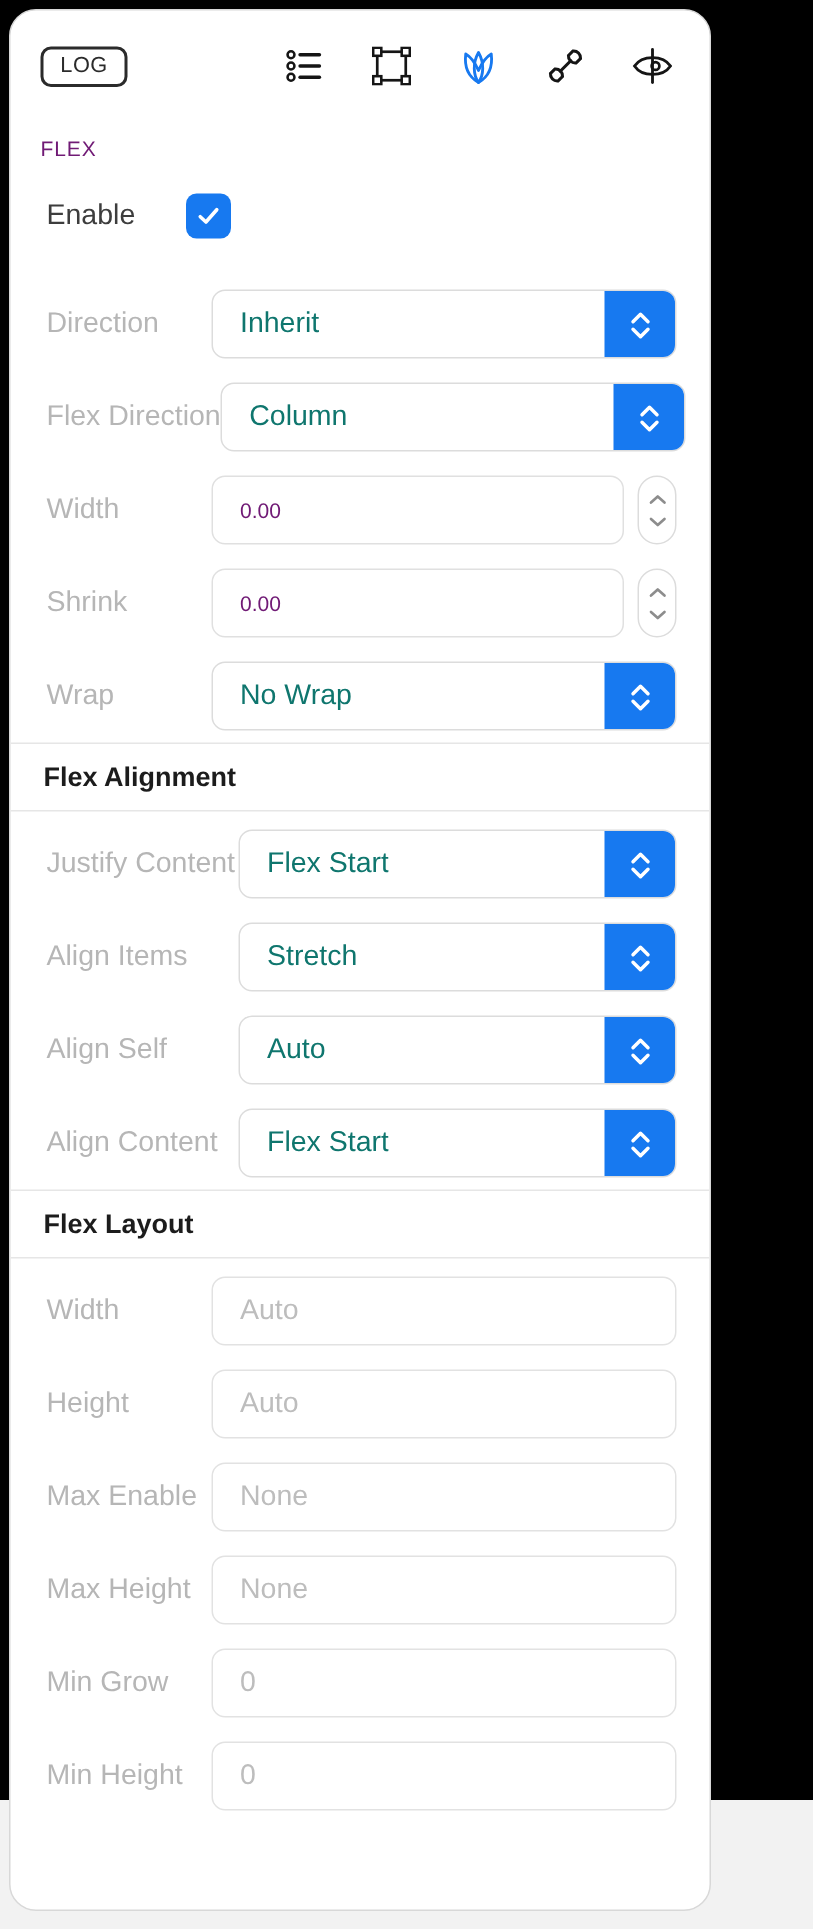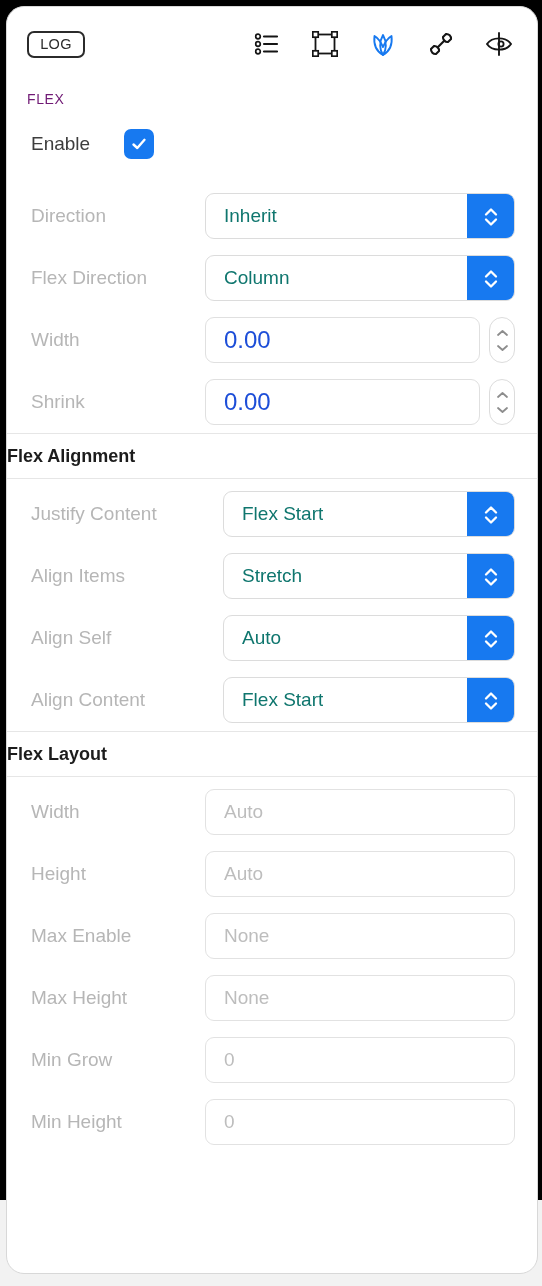--- a/index.html
+++ b/index.html
@@ -30,21 +30,21 @@
     position: absolute;
     left: 0; top: 1200px;
     width: 542px; height: 86px;
     background: #f2f2f2;
   }
 
   .panel {
     position: absolute;
     left: 6px;
     top: 6px;
-    width: 532px;
+    width: 468px;
     height: 1268px;
     background: #ffffff;
     border-radius: 18px;
     border: 1px solid #d8d8d8;
     overflow: hidden;
   }
 
   
   .toolbar {
     position: relative;
@@ -174,22 +174,22 @@
     align-items: center;
     width: 275px;
     height: 46px;
     border: 1px solid #e0e0e0;
     border-radius: 9px;
     background: #fff;
     cursor: text;
   }
   .num-input .value {
     padding-left: 18px;
-    font-size: 24px;
-    color: #1d4ed8;
+    font-size: 14px;
+    color: #701a75;
   }
   .stepper-white {
     margin-left: 9px;
     width: 26px;
     height: 46px;
     border: 1px solid #dcdcdc;
     border-radius: 13px;
     background: #fff;
     display: flex;
     flex-direction: column;
@@ -215,20 +215,21 @@
   
   .divider {
     height: 1px;
     background: #e6e6e6;
     width: 100%;
   }
   .section-header {
     height: 44px;
     display: flex;
     align-items: center;
+    padding-left: 22px;
     font-size: 18px;
     font-weight: bold;
     color: #1c1c1c;
   }
 </style>
 </head>
 <body>
 
 <div id="root">
   <div class="backdrop"></div>
@@ -360,20 +361,34 @@
             <svg width="13" height="8" viewBox="0 0 13 8">
                 <path d="M2 6 L6.5 2 L11 6" fill="none" stroke="#8d8d8d" stroke-width="1.8" stroke-linecap="round" stroke-linejoin="round"></path>
               </svg>
             <svg width="13" height="8" viewBox="0 0 13 8">
                 <path d="M2 2 L6.5 6 L11 2" fill="none" stroke="#8d8d8d" stroke-width="1.8" stroke-linecap="round" stroke-linejoin="round"></path>
               </svg>
           </div>
         </div>
       </div>
 
+      <div class="row">
+        <div class="row-label">Wrap</div>
+        <div class="field-wrap">
+          <div class="select">
+            <div class="value">No Wrap</div>
+            <div class="stepper-blue">
+              <svg width="18" height="26" viewBox="0 0 18 26">
+                <path d="M4 10.5 L9 5.5 L14 10.5" fill="none" stroke="#fff" stroke-width="2.3" stroke-linecap="round" stroke-linejoin="round"></path>
+                <path d="M4 15.5 L9 20.5 L14 15.5" fill="none" stroke="#fff" stroke-width="2.3" stroke-linecap="round" stroke-linejoin="round"></path>
+              </svg>
+            </div>
+          </div>
+        </div>
+      </div>
 
     </div>
 
     <div class="divider"></div>
     <div class="section-header">Flex Alignment</div>
     <div class="divider"></div>
 
     <div class="section">
 
       <div class="row">

